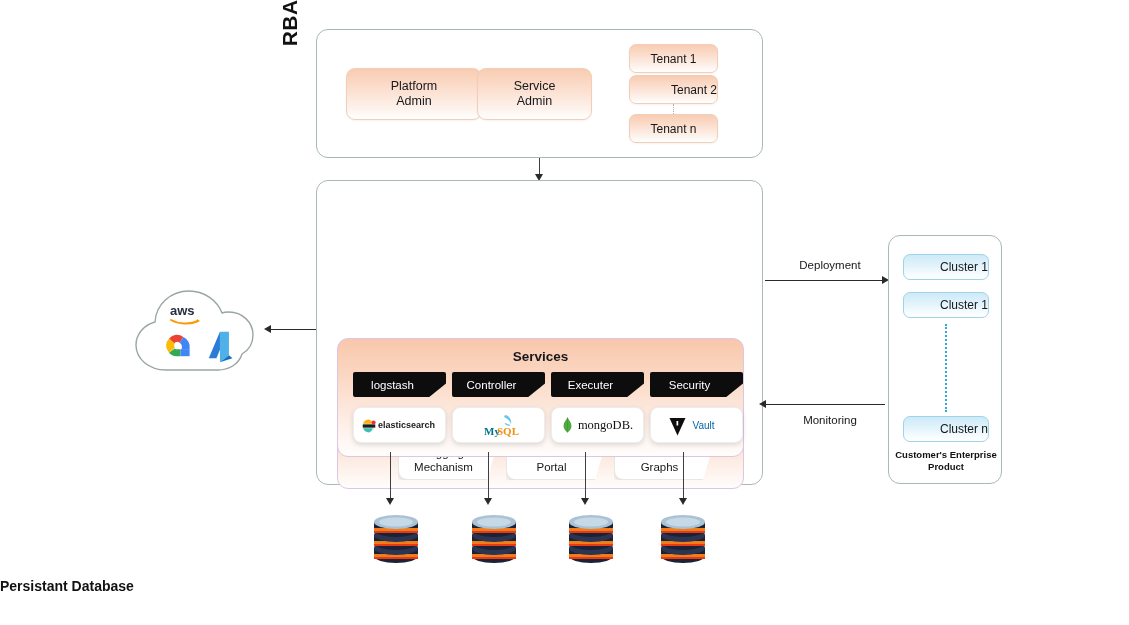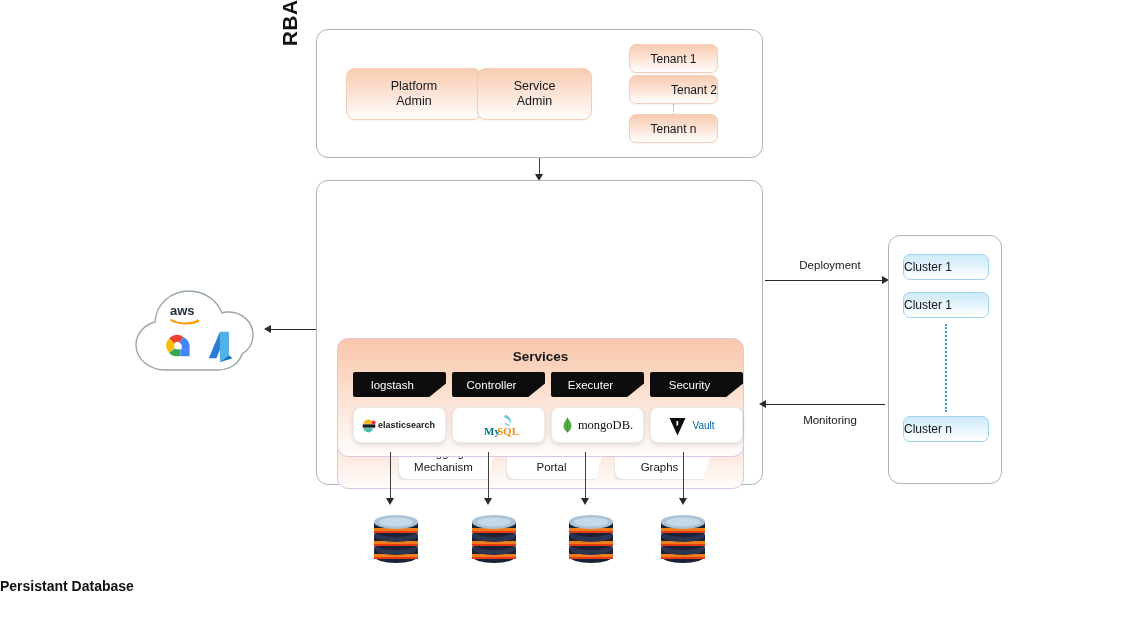--- a/index.html
+++ b/index.html
@@ -93,21 +93,21 @@
     box-shadow: 0 2px 5px rgba(0,0,0,.13);
     display: flex; align-items: center; justify-content: center;
     gap: 5px;
   }
 
   
   .cluster {
     background: linear-gradient(180deg, #cdeaf7 0%, #e2f3fb 45%, #f6fcfe 80%, #ffffff 100%);
     border: 1px solid #9fd3ea;
     border-radius: 7px;
-    display: flex; align-items: center; justify-content: flex-start;
+    display: flex; align-items: center; justify-content: flex-end;
     font-size: 12px; color: #15171b;
   }
   #cep-label {
     text-align: center; font-size: 9.5px; font-weight: 700;
     line-height: 12px; color: #111; width: 118px;
   }
 
   
   .hline { background: #2a2a2a; height: 1.4px; }
   .vline { background: #3a4044; width: 1.4px; }
@@ -307,20 +307,22 @@
     <div class="abs cluster" style="left:14px; top:56px; width:86px; height:26px;">
       <span>Cluster 1</span>
     </div>
 
     <div class="abs dotline-v" style="left:56px; top:88px; height:88px;"></div>
 
     <div class="abs cluster" style="left:14px; top:180px; width:86px; height:26px;">
       <span>Cluster n</span>
     </div>
 
+    <div class="abs" id="cep-label" style="left:-2px; top:213px;" style2=""><span style="white-space:pre-line;">Customer's Enterprise
+Product</span></div>
   </div>
 
   <div class="abs vline" style="left:390px; top:452px; height:50px;"></div>
   <div class="abs arrow-head ah-down" style="left:386px; top:498px;"></div>
 
   <div class="abs vline" style="left:488px; top:452px; height:50px;"></div>
   <div class="abs arrow-head ah-down" style="left:484px; top:498px;"></div>
 
   <div class="abs vline" style="left:585px; top:452px; height:50px;"></div>
   <div class="abs arrow-head ah-down" style="left:581px; top:498px;"></div>

